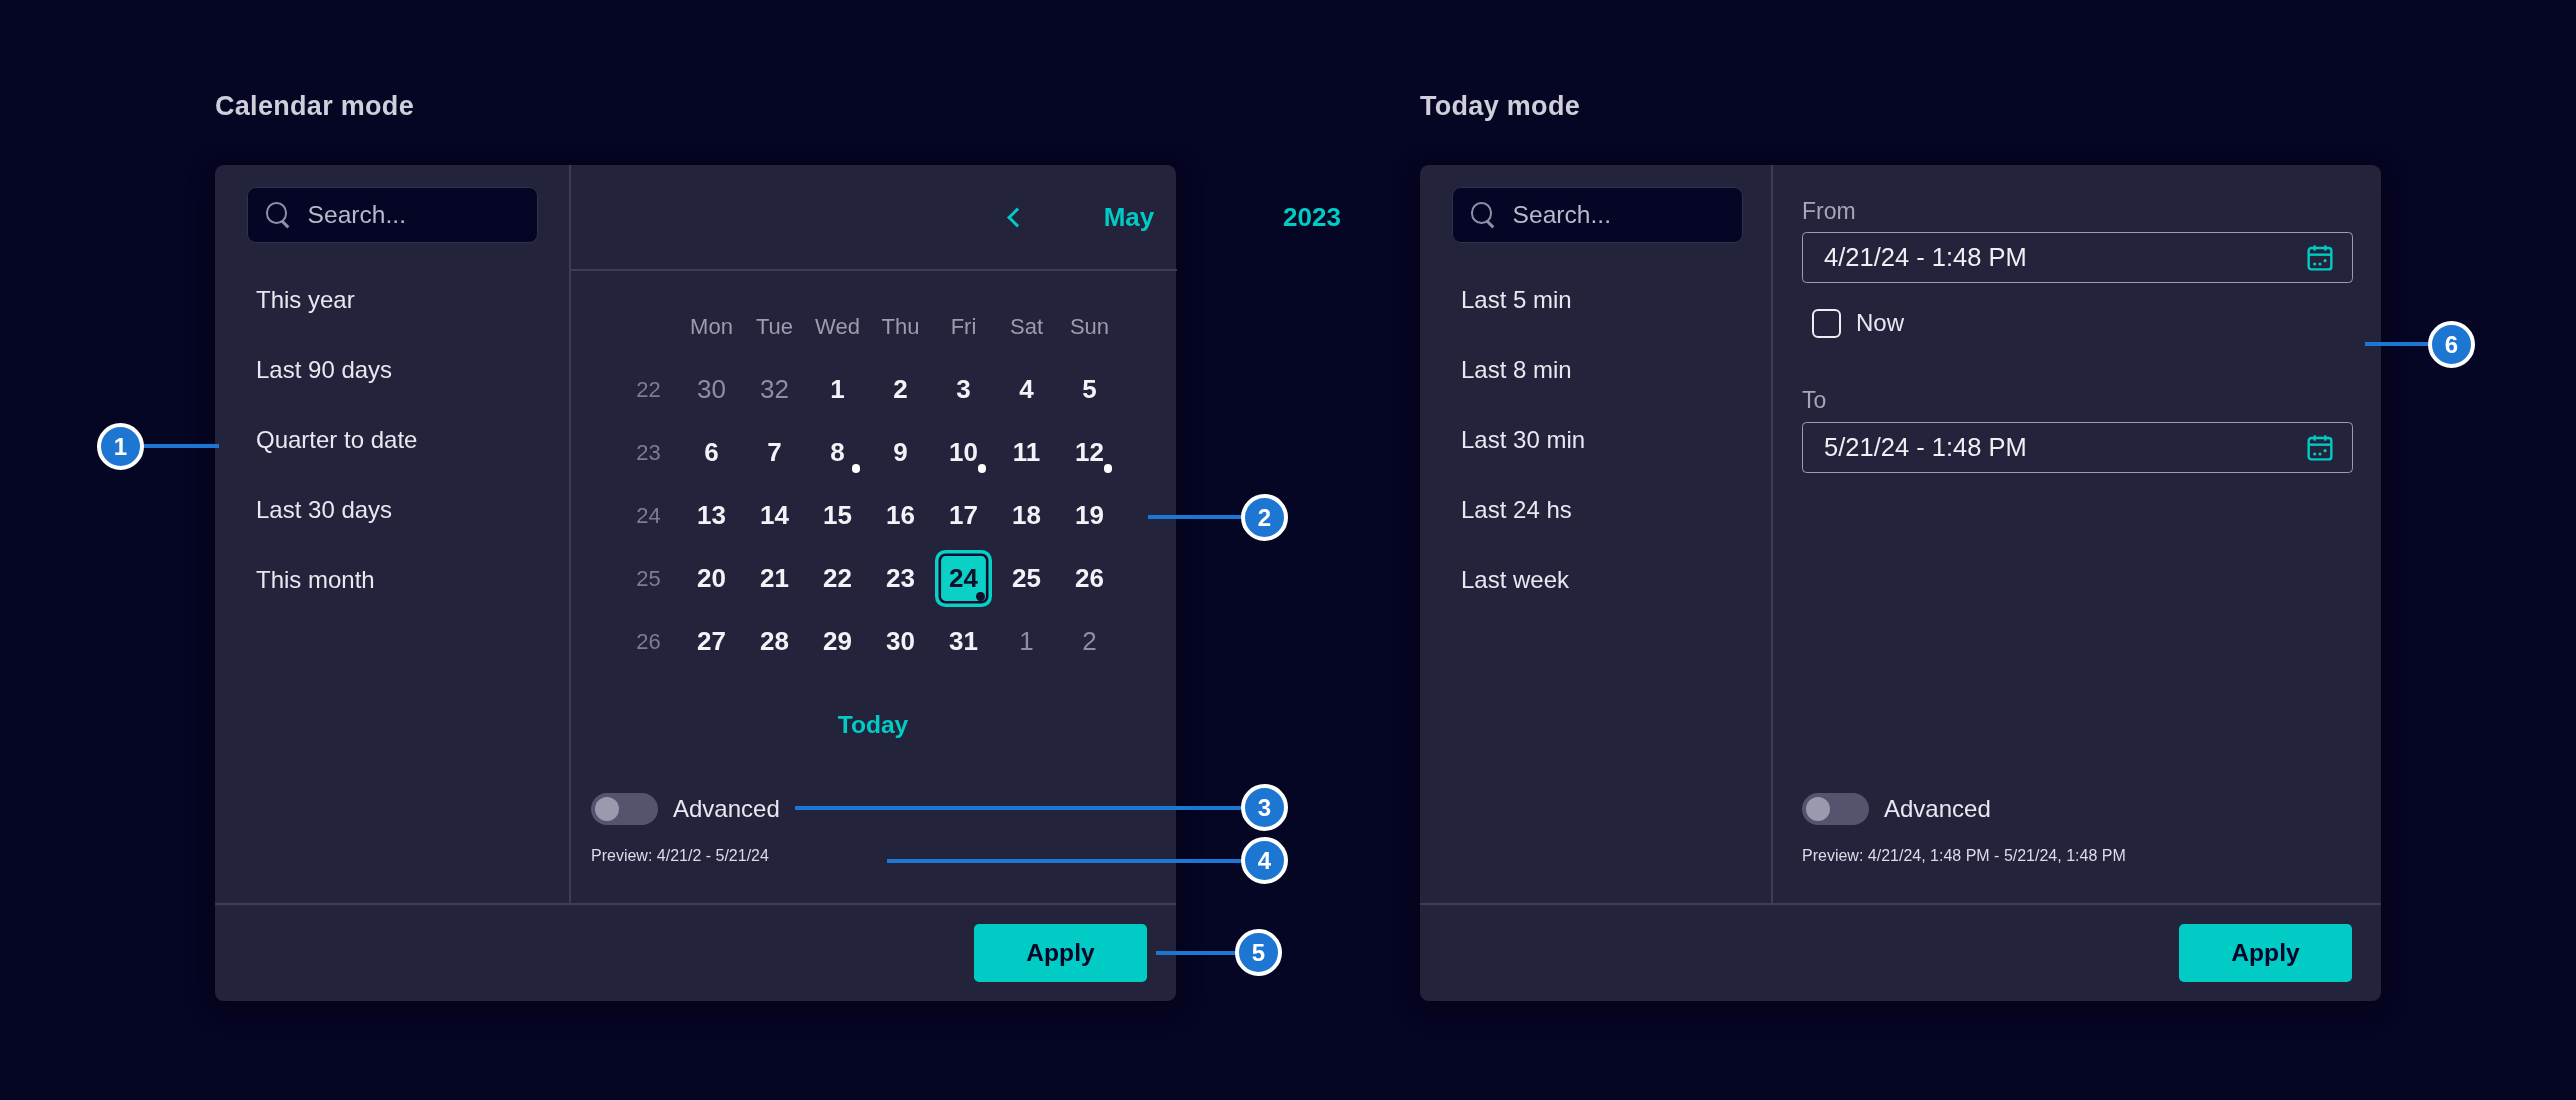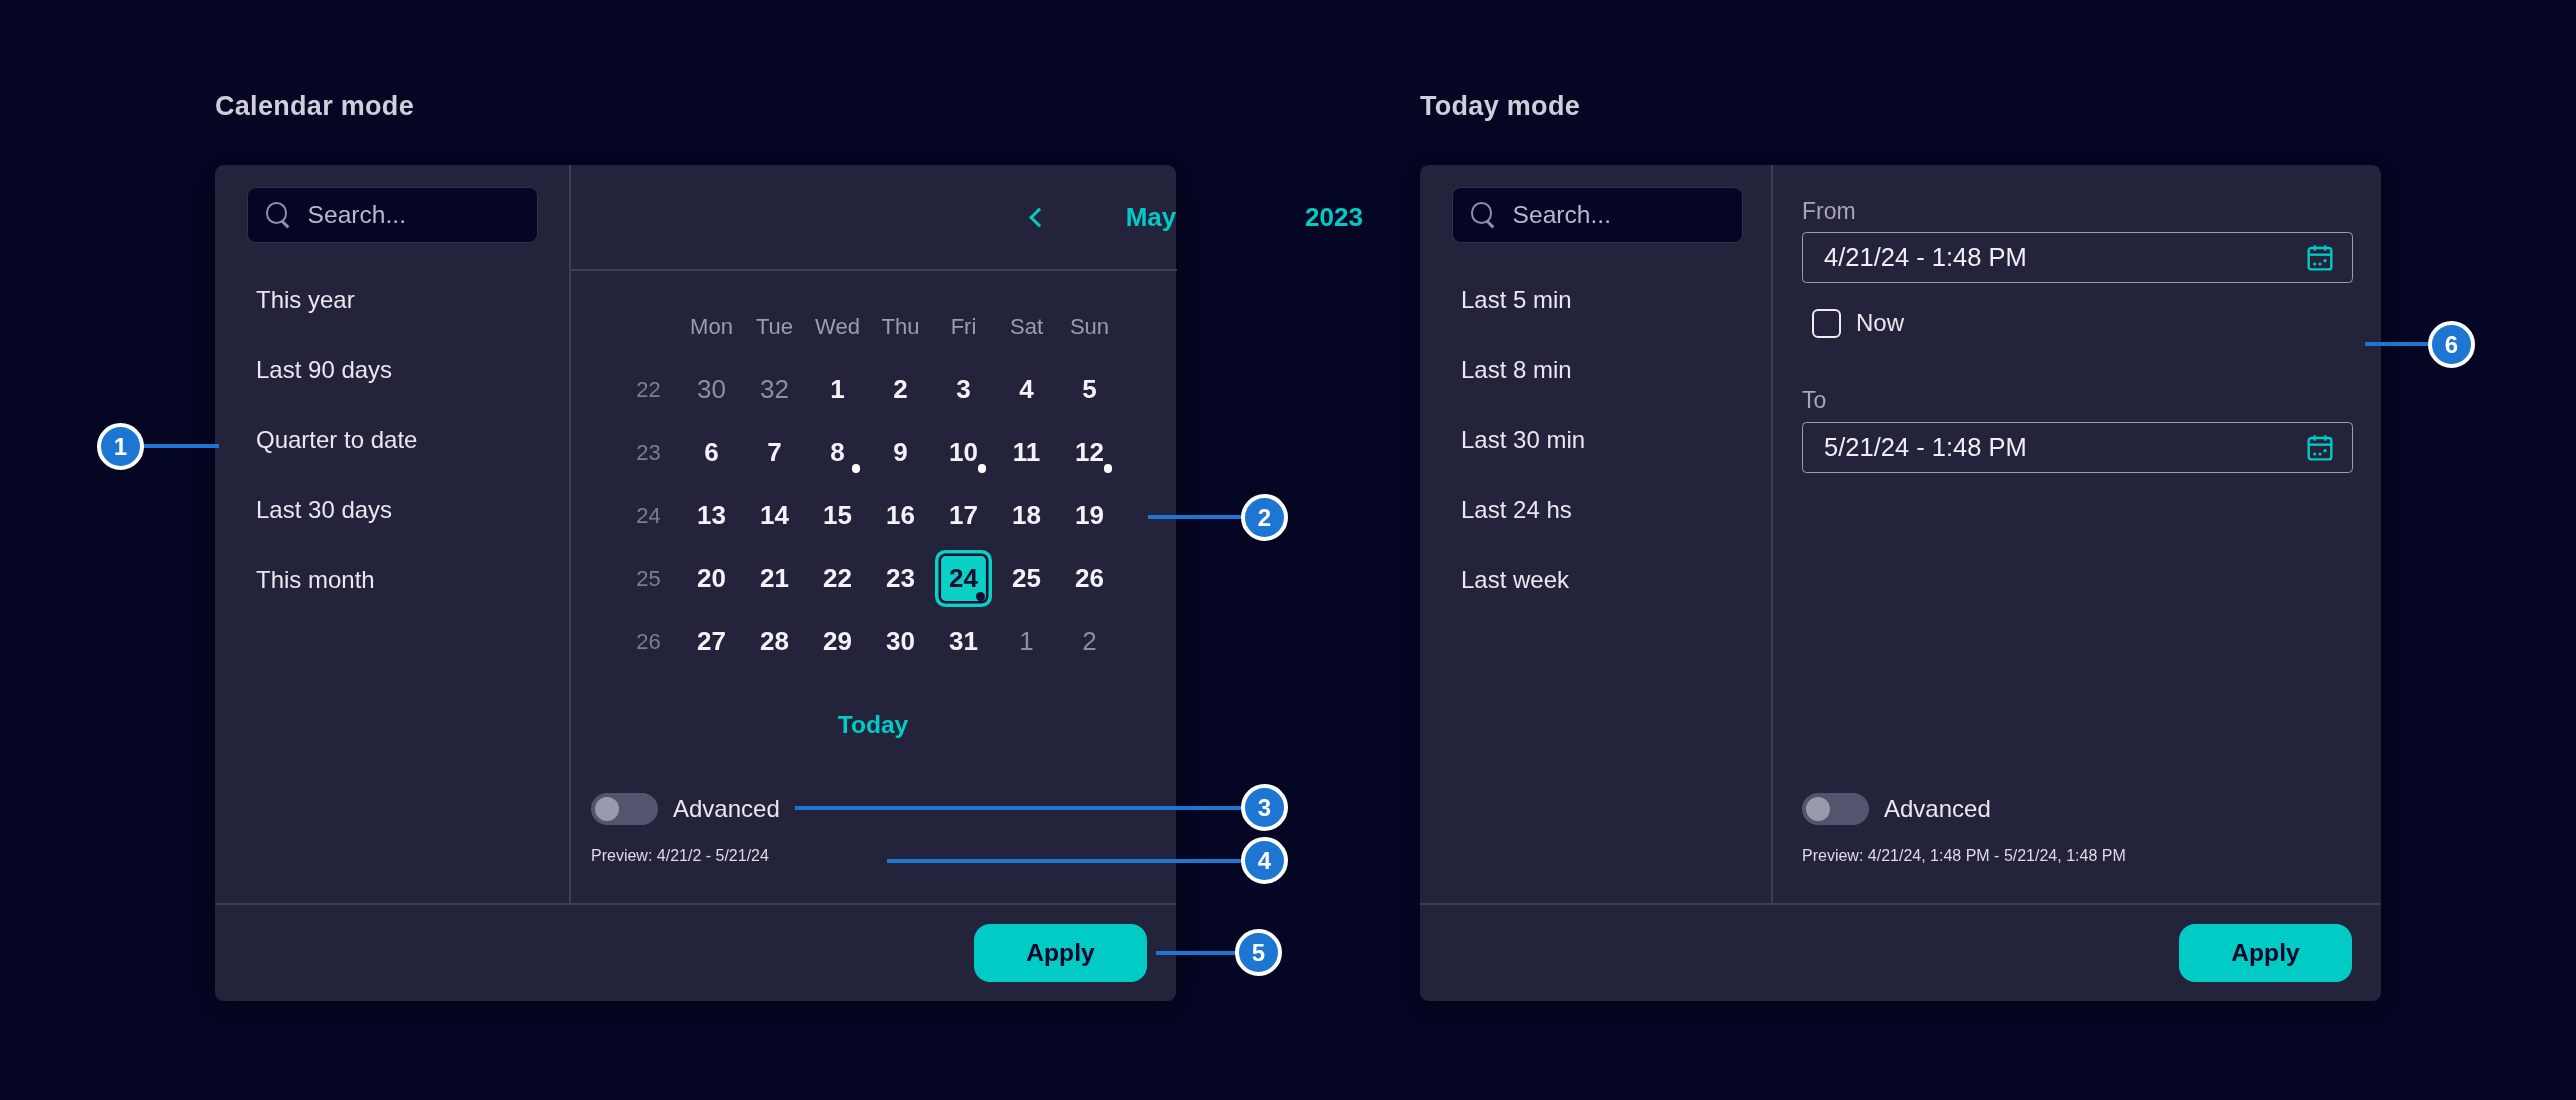--- a/index.html
+++ b/index.html
@@ -49,21 +49,21 @@
   .search .ph { font-size:24.6px; color:#b9b9c8; }
 
   
   .side-list { position:absolute; left:0; top:100px; width:351px; }
   .side-item {
     height:70px; line-height:70px; padding-left:41px; font-size:24px;
     color:#e8e8f0; cursor:pointer; white-space:nowrap;
   }
 
   
-  .cal-head { position:absolute; left:374px; top:0; width:608px; height:104px; }
+  .cal-head { position:absolute; left:352px; top:0; width:608px; height:104px; }
   .chev {
     position:absolute; top:50%; width:39px; height:39px; transform:translateY(-50%);
     cursor:pointer; display:flex; align-items:center; justify-content:center;
   }
   .chev i { width:14px; height:14px; border-left:3.5px solid #00cbc4; border-bottom:3.5px solid #00cbc4; display:block; }
   .chev.prev { left:428px; } .chev.prev i { transform:rotate(45deg); margin-left:5.3px; }
   .chev.next { left:841px; } .chev.next i { transform:rotate(-135deg); margin-right:5.3px; }
   .cal-month, .cal-year {
     position:absolute; top:50%; transform:translate(-50%,-50%);
     font-size:26px; font-weight:700; color:#00cbc4; cursor:pointer;
@@ -104,21 +104,21 @@
   }
   .toggle .knob {
     position:absolute; left:4.4px; top:4.4px; width:24px; height:24px; border-radius:50%;
     background:#9a9aae;
   }
   .adv-label { position:absolute; font-size:24px; color:#e8e8f0; }
   .preview   { position:absolute; font-size:16px; color:#dcdce6; white-space:nowrap; }
 
   .apply-btn {
     position:absolute; top:759px; width:173px; height:58px;
-    background:#00cbc4; border:none; border-radius:16px;
+    background:#00cbc4; border:none; border-radius:5px;
     font-family:inherit; font-size:24.6px; font-weight:700; color:#050528;
     cursor:pointer;
   }
 
   
   .field-label { position:absolute; font-size:23px; color:#a6a6b8; }
   .date-field {
     position:absolute; width:551px; height:51px; border:1.8px solid #9d9daf;
     border-radius:4.4px; display:flex; align-items:center; padding:0 16px 0 21px;
     cursor:text;

